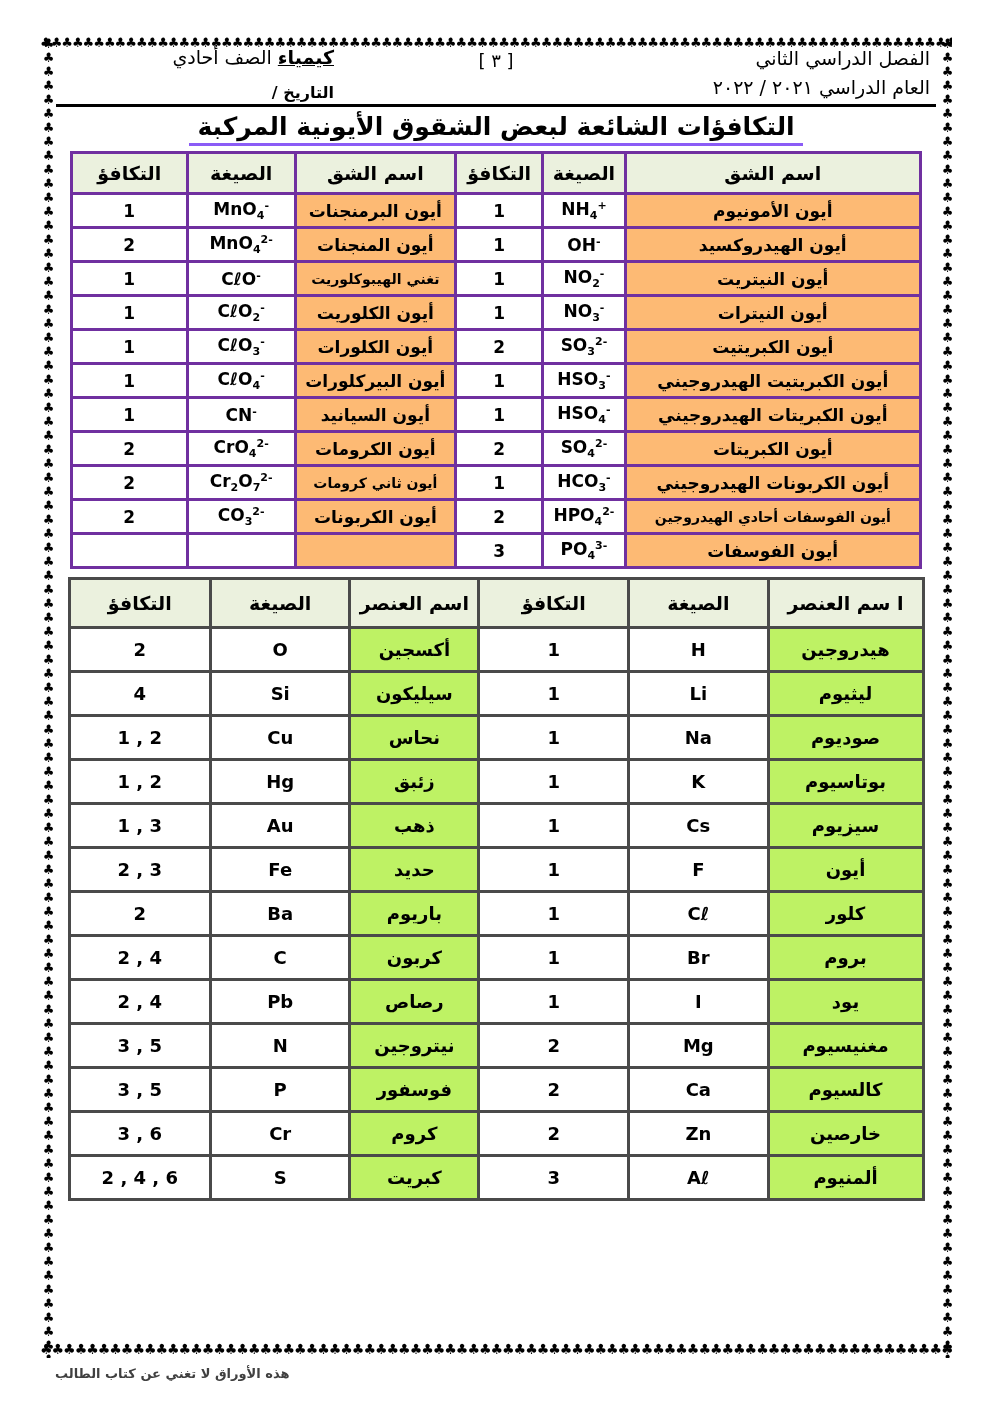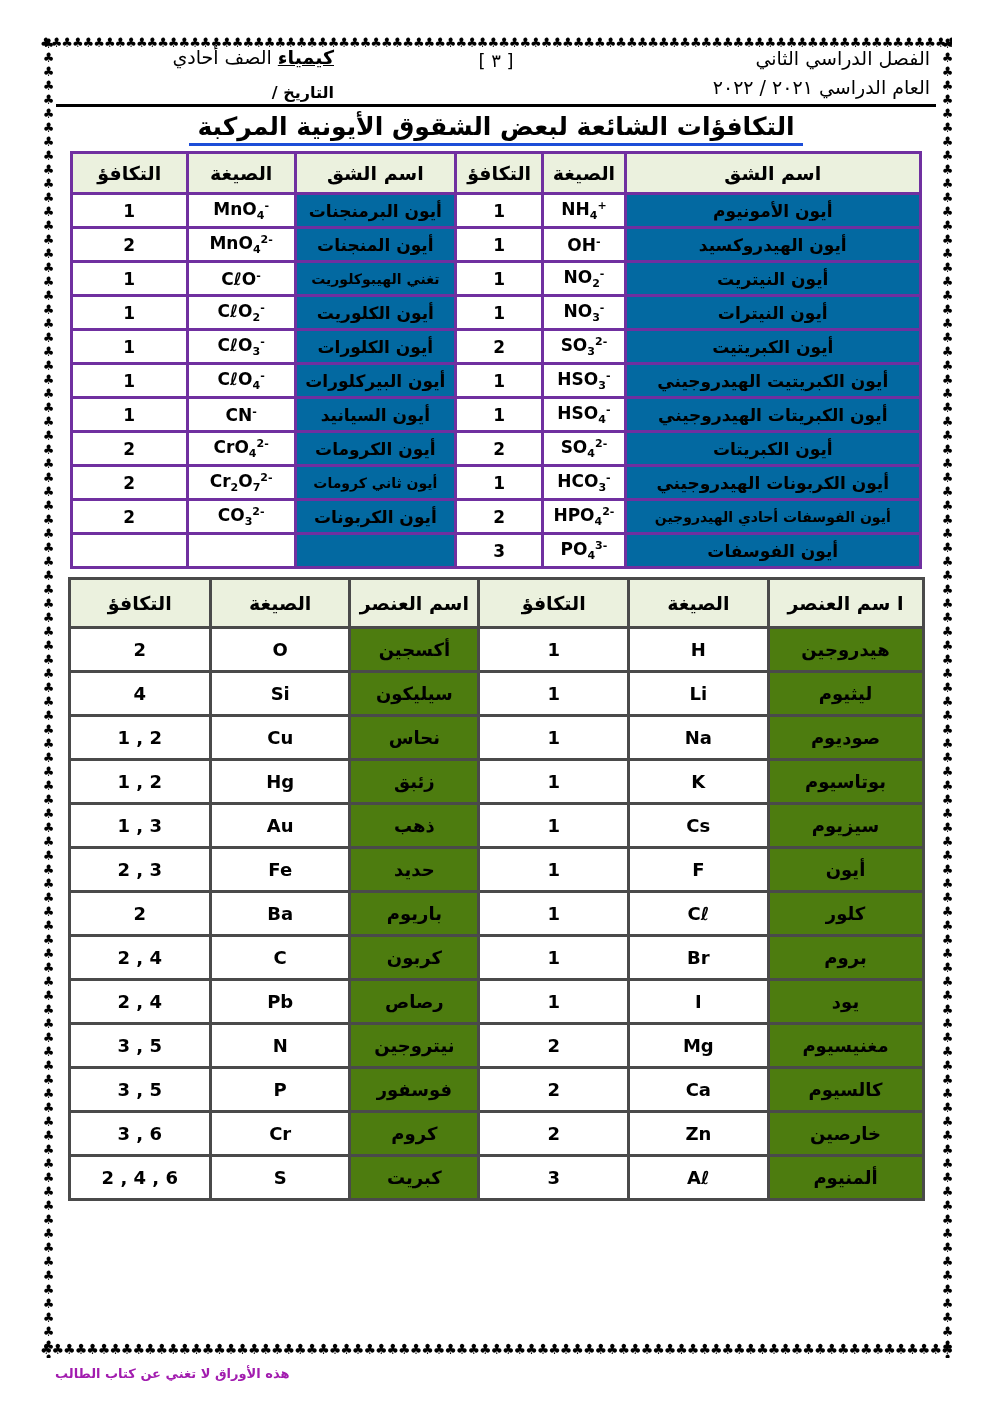--- a/index.html
+++ b/index.html
@@ -19,47 +19,47 @@
   
   .hdr{position:relative;height:62px;border-bottom:3px solid #000;}
   .hdr-right{position:absolute;right:6px;top:2px;text-align:right;font-size:19px;line-height:29px;}
   .hdr-center{position:absolute;left:50%;transform:translateX(-50%);top:8px;font-size:18px;}
   .hdr-left{position:absolute;left:38px;top:4px;width:240px;text-align:right;font-size:19px;direction:rtl;}
   .hdr-left .l2{font-size:16px;font-weight:bold;margin-top:15px;margin-left:56px;}
   .bold{font-weight:bold;text-decoration:underline;}
 
   
   .title-wrap{text-align:center;margin-top:5px;}
-  .title-wrap .t{display:inline-block;font-weight:bold;border-bottom:3px solid #1d4ed8;padding:0 8px 2px;}
+  .title-wrap .t{display:inline-block;font-weight:bold;border-bottom:3px solid #8b5cf6;padding:0 8px 2px;}
   #ions-title{font-size:25px;}
   #elements-title{font-size:23px;}
 
   table{border-collapse:collapse;table-layout:fixed;direction:rtl;text-align:center;}
   th,td{overflow:hidden;}
 
   
   .t1{width:852px;margin:5px auto 0;}
   .t1 th,.t1 td{border:3px solid #7030a0;}
   .t1 th{background:#ebf1de;font-weight:bold;font-size:19px;height:36px;}
   .t1 td{height:29px;font-weight:bold;font-size:17px;background:#fff;}
-  .t1 td.name{background:#0369a1;font-size:17px;}
+  .t1 td.name{background:#fdba74;font-size:17px;}
   .t1 td.small{font-size:14px;}
 
   
   .t2{width:857px;margin:8px auto 0;}
   .t2 th,.t2 td{border:3px solid #4a4a4a;}
   .t2 th{background:#ebf1de;font-weight:bold;font-size:19px;height:44px;}
   .t2 td{height:39px;font-weight:bold;font-size:18px;background:#fff;}
-  .t2 td.name{background:#4d7c0f;font-size:18px;}
+  .t2 td.name{background:#bef264;font-size:18px;}
 
   td.ltr{direction:ltr;}
   sub{font-size:11px;vertical-align:-4px;}
   sup{font-size:11px;vertical-align:6px;}
 
-  .footer{position:absolute;left:55px;top:1366px;color:#a21caf;font-size:13px;font-weight:bold;direction:rtl;}
+  .footer{position:absolute;left:55px;top:1366px;color:#404040;font-size:13px;font-weight:bold;direction:rtl;}
 </style>
 </head>
 <body>
 
 <div class="edge edge-h edge-top">♣♣♣♣♣♣♣♣♣♣♣♣♣♣♣♣♣♣♣♣♣♣♣♣♣♣♣♣♣♣♣♣♣♣♣♣♣♣♣♣♣♣♣♣♣♣♣♣♣♣♣♣♣♣♣♣♣♣♣♣♣♣♣♣♣♣♣♣♣♣♣♣♣♣♣♣♣♣♣♣♣♣♣♣♣♣♣♣♣♣♣♣♣♣♣♣♣♣♣♣♣♣♣♣♣♣♣♣♣♣♣♣♣♣♣♣♣♣♣♣♣♣♣♣♣♣♣♣♣♣♣♣♣♣♣♣♣♣♣♣♣♣♣♣♣♣♣♣♣♣♣♣♣♣♣♣♣♣♣♣♣♣♣♣♣♣♣♣♣♣</div>
 <div class="edge edge-h edge-bottom">♣♣♣♣♣♣♣♣♣♣♣♣♣♣♣♣♣♣♣♣♣♣♣♣♣♣♣♣♣♣♣♣♣♣♣♣♣♣♣♣♣♣♣♣♣♣♣♣♣♣♣♣♣♣♣♣♣♣♣♣♣♣♣♣♣♣♣♣♣♣♣♣♣♣♣♣♣♣♣♣♣♣♣♣♣♣♣♣♣♣♣♣♣♣♣♣♣♣♣♣♣♣♣♣♣♣♣♣♣♣♣♣♣♣♣♣♣♣♣♣♣♣♣♣♣♣♣♣♣♣♣♣♣♣♣♣♣♣♣♣♣♣♣♣♣♣♣♣♣♣♣♣♣♣♣♣♣♣♣♣♣♣♣♣♣♣♣♣♣♣</div>
 <div class="edge edge-v edge-left">♣♣♣♣♣♣♣♣♣♣♣♣♣♣♣♣♣♣♣♣♣♣♣♣♣♣♣♣♣♣♣♣♣♣♣♣♣♣♣♣♣♣♣♣♣♣♣♣♣♣♣♣♣♣♣♣♣♣♣♣♣♣♣♣♣♣♣♣♣♣♣♣♣♣♣♣♣♣♣♣♣♣♣♣♣♣♣♣♣♣♣♣♣♣♣♣♣♣♣♣♣♣♣♣♣♣♣♣♣♣♣♣♣♣♣♣♣♣♣♣♣♣♣♣♣♣♣♣♣♣♣♣♣♣♣♣♣♣♣♣♣♣♣♣♣♣♣♣♣♣</div>
 <div class="edge edge-v edge-right">♣♣♣♣♣♣♣♣♣♣♣♣♣♣♣♣♣♣♣♣♣♣♣♣♣♣♣♣♣♣♣♣♣♣♣♣♣♣♣♣♣♣♣♣♣♣♣♣♣♣♣♣♣♣♣♣♣♣♣♣♣♣♣♣♣♣♣♣♣♣♣♣♣♣♣♣♣♣♣♣♣♣♣♣♣♣♣♣♣♣♣♣♣♣♣♣♣♣♣♣♣♣♣♣♣♣♣♣♣♣♣♣♣♣♣♣♣♣♣♣♣♣♣♣♣♣♣♣♣♣♣♣♣♣♣♣♣♣♣♣♣♣♣♣♣♣♣♣♣♣</div>
 
 <div class="content">

